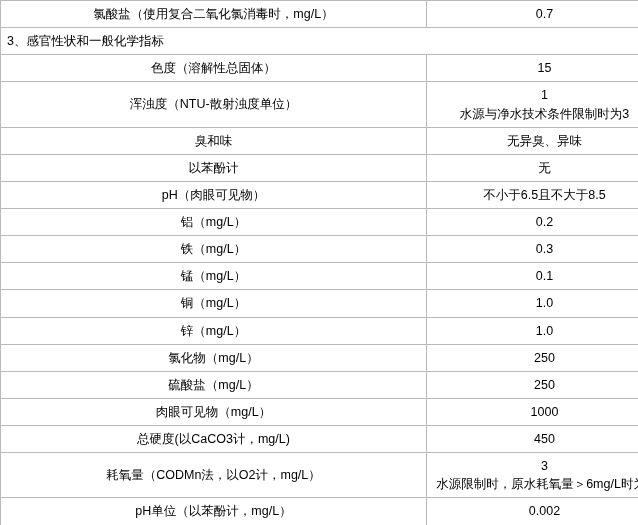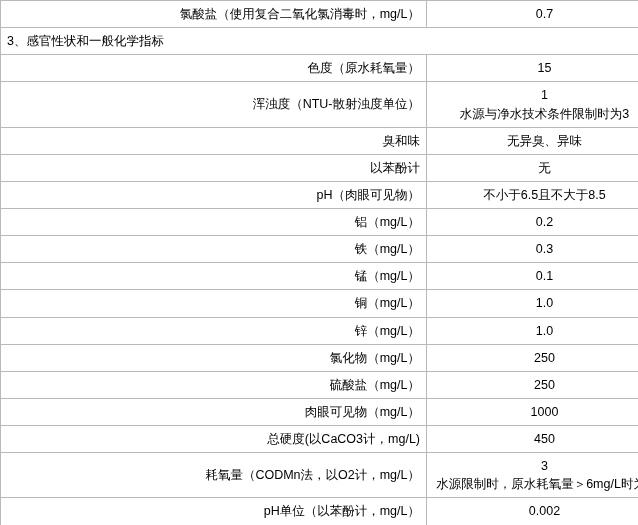--- a/index.html
+++ b/index.html
@@ -22,21 +22,21 @@
   #water-quality-table td {
     border: 1px solid #b9b9b9;
     font-size: 12.5px;
     line-height: 1.45;
     padding: 4px 6px;
     vertical-align: middle;
     word-break: break-all;
   }
   td.col-item {
     width: 413px;
-    text-align: right;
+    text-align: center;
     padding-left: 7px;
   }
   td.col-value {
     width: 223px;
     text-align: center;
   }
   td.span-all {
     text-align: left;
     padding-left: 7px;
   }
@@ -50,21 +50,21 @@
 <table id="water-quality-table">
   <tbody>
     <tr>
       <td class="col-item">氯酸盐（使用复合二氧化氯消毒时，mg/L）</td>
       <td class="col-value">0.7</td>
     </tr>
     <tr>
       <td class="span-all" colspan="2">3、感官性状和一般化学指标</td>
     </tr>
     <tr>
-      <td class="col-item">色度（原水耗氧量）</td>
+      <td class="col-item">色度（溶解性总固体）</td>
       <td class="col-value">15</td>
     </tr>
     <tr>
       <td class="col-item">浑浊度（NTU-散射浊度单位）</td>
       <td class="col-value">
         <span class="sub-line">1</span>
         <span class="sub-line">水源与净水技术条件限制时为3</span>
       </td>
     </tr>
     <tr>

